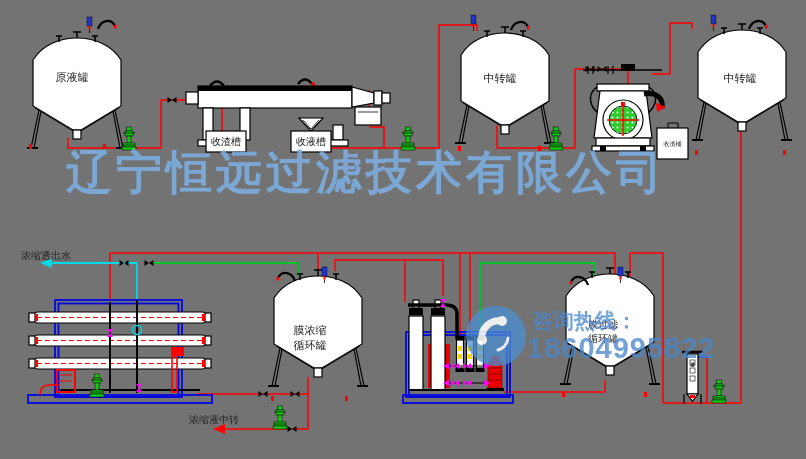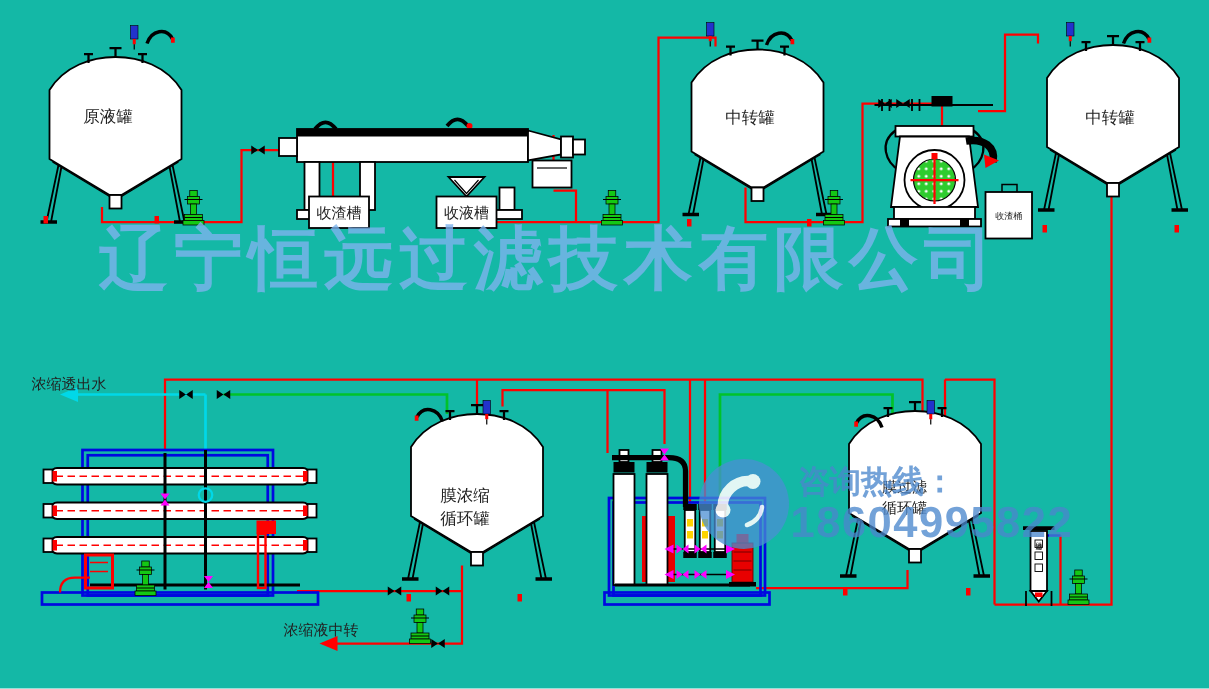--- a/index.html
+++ b/index.html
@@ -1,16 +1,16 @@
 <!DOCTYPE html>
 <html><head>
 <meta charset="utf-8">
 <style>
   html,body{margin:0;padding:0;background:#fff;}
-  .stage{position:relative;width:806px;height:459px;background:#14b8a6;overflow:hidden;
+  .stage{position:relative;width:806px;height:459px;background:#737373;overflow:hidden;
          font-family:"Liberation Sans","DejaVu Sans",sans-serif;}
   svg{position:absolute;left:0;top:0;}
   
   .pr{fill:none;stroke:#ff0000;stroke-width:1.5;}
   .pg{fill:none;stroke:#00c22a;stroke-width:1.8;}
   .pc{fill:none;stroke:#00d8e8;stroke-width:1.8;}
   .pb{fill:none;stroke:#0008e0;stroke-width:1.6;}
   .fr{fill:none;stroke:#0008e0;stroke-width:1.8;}
   .eq{fill:#ffffff;stroke:#000000;stroke-width:1.2;}
   .blk{stroke:#000;fill:none;}

